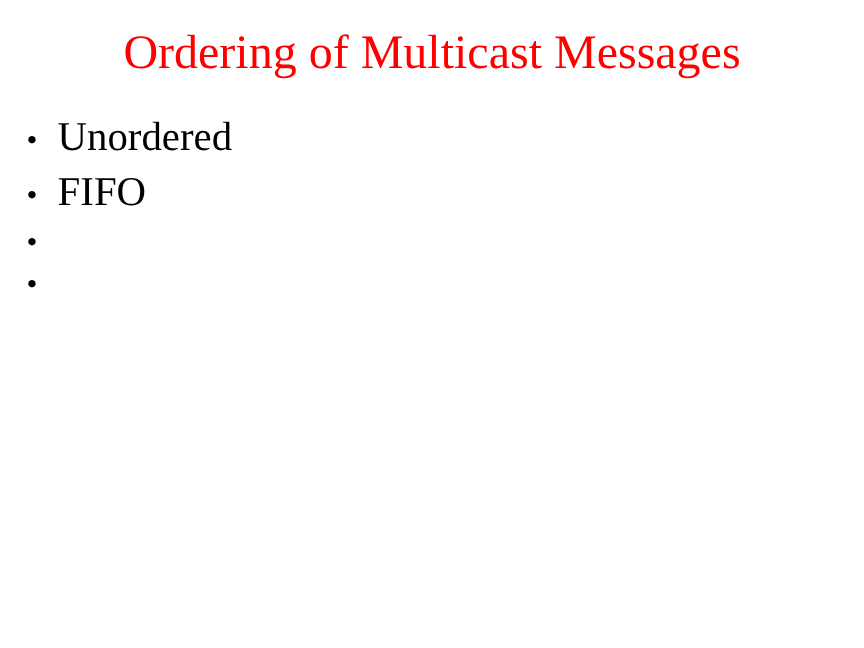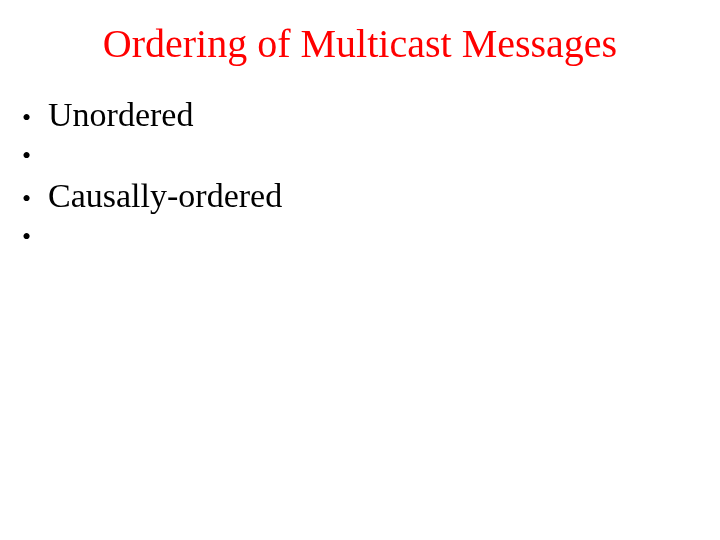--- a/index.html
+++ b/index.html
@@ -51,22 +51,22 @@
 
 <div class="slide">
   <div class="title">Ordering of Multicast Messages</div>
   <div class="bullets">
     <div class="bullet-row">
       <span class="bullet-dot">•</span>
       <span class="bullet-text">Unordered</span>
     </div>
     <div class="bullet-row">
       <span class="bullet-dot">•</span>
+      <span class="bullet-text">FIFO</span>
     </div>
     <div class="bullet-row">
       <span class="bullet-dot">•</span>
-      <span class="bullet-text">Causally-ordered</span>
     </div>
     <div class="bullet-row">
       <span class="bullet-dot">•</span>
     </div>
   </div>
 </div>
 
 </body></html>

